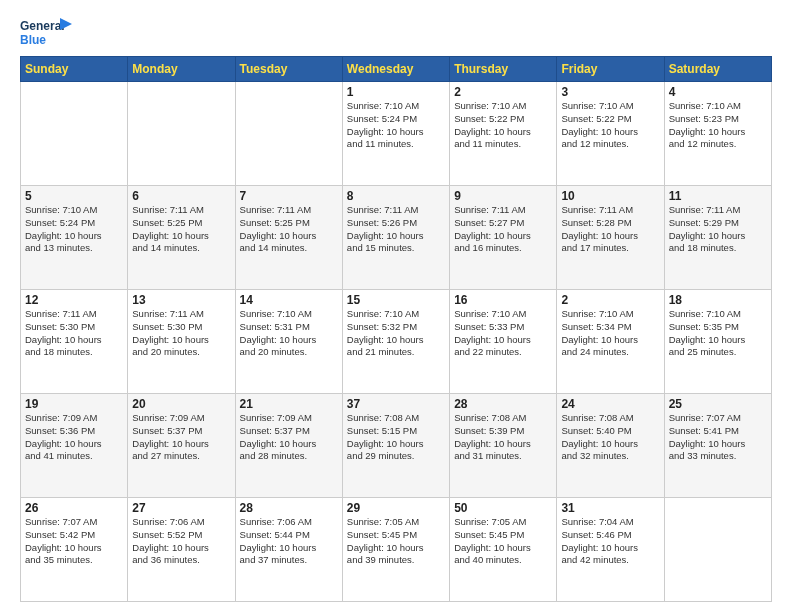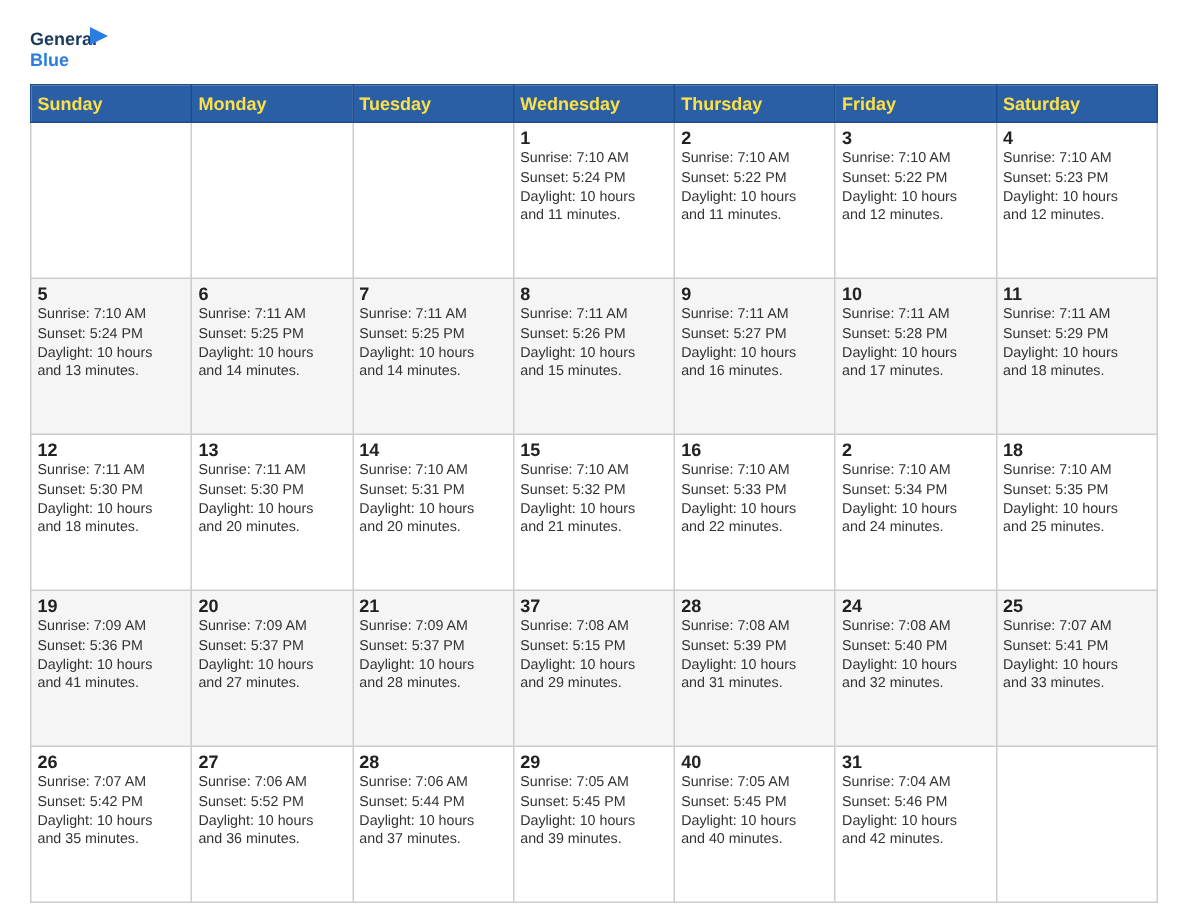--- a/index.html
+++ b/index.html
@@ -237,21 +237,21 @@
           </td>
           <td>
             <div class="day-number">28</div>
             <div class="day-info"><span>Sunrise: 7:06 AM</span><br><span>Sunset: 5:44 PM</span><br><span>Daylight: 10 hours</span><br><span>and 37 minutes.</span></div>
           </td>
           <td>
             <div class="day-number">29</div>
             <div class="day-info"><span>Sunrise: 7:05 AM</span><br><span>Sunset: 5:45 PM</span><br><span>Daylight: 10 hours</span><br><span>and 39 minutes.</span></div>
           </td>
           <td>
-            <div class="day-number">40</div>
+            <div class="day-number">50</div>
             <div class="day-info"><span>Sunrise: 7:05 AM</span><br><span>Sunset: 5:45 PM</span><br><span>Daylight: 10 hours</span><br><span>and 40 minutes.</span></div>
           </td>
           <td>
             <div class="day-number">31</div>
             <div class="day-info"><span>Sunrise: 7:04 AM</span><br><span>Sunset: 5:46 PM</span><br><span>Daylight: 10 hours</span><br><span>and 42 minutes.</span></div>
           </td>
           <td class="empty-cell"></td>
         </tr>
       </tbody>
   </table>

